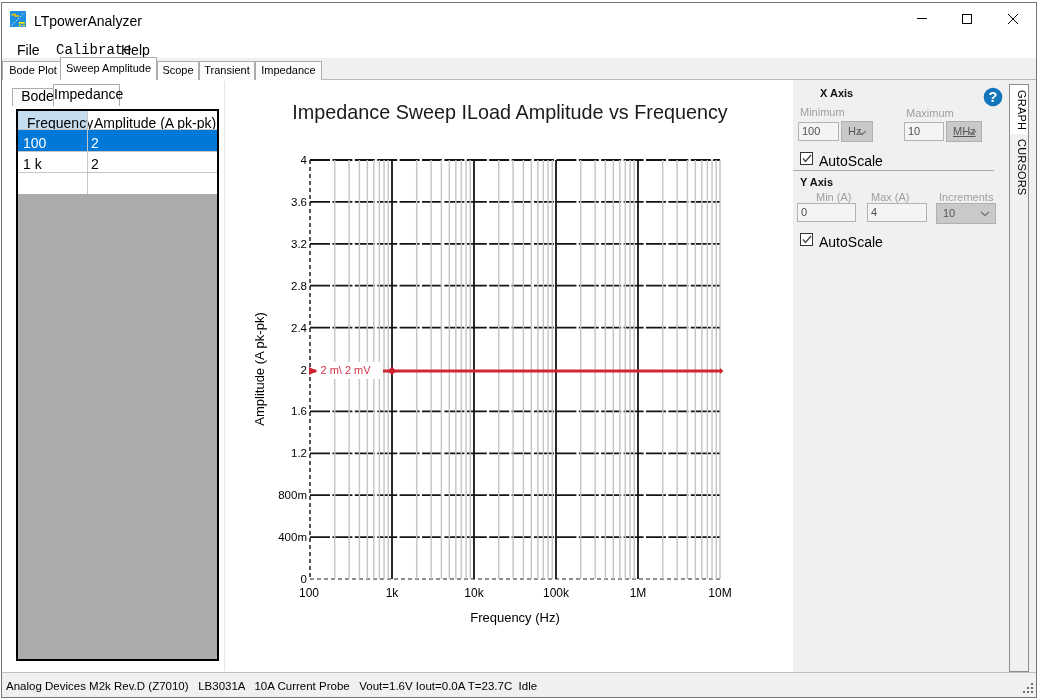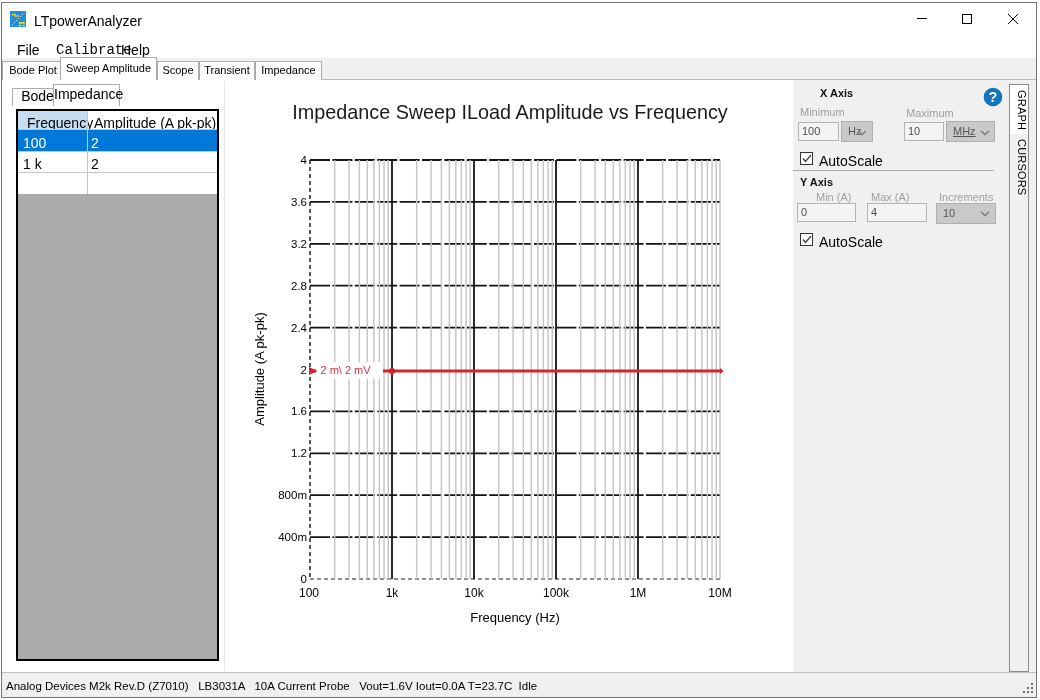--- a/index.html
+++ b/index.html
@@ -160,21 +160,21 @@
     <circle cx="10" cy="10" r="9.3" fill="#1376bb"></circle>
     <text x="10" y="15" font-size="14.5" font-weight="bold" fill="#fff" text-anchor="middle" font-family="Liberation Sans">?</text>
   </svg>
 <div class="b glabel" style="left:800px;top:106px;">Minimum</div>
 <div class="b glabel" style="left:906px;top:107px;">Maximum</div>
 <div class="b inp" style="left:798px;top:122px;width:41px;">100</div>
 <div class="b combo" style="left:841px;top:121px;width:32px;">Hz<svg style="position:absolute;right:5px;top:8px" width="10" height="6">
       <path d="M1 1 L5 4.6 L9 1" stroke="#777" fill="none" stroke-width="1.3"></path>
     </svg></div>
 <div class="b inp" style="left:904px;top:122px;width:40px;">10</div>
-<div class="b combo" style="left:946px;top:121px;width:49px;text-decoration:underline;">MHz<svg style="position:absolute;right:4px;top:8px" width="10" height="6">
+<div class="b combo" style="left:946px;top:121px;width:36px;text-decoration:underline;">MHz<svg style="position:absolute;right:4px;top:8px" width="10" height="6">
       <path d="M1 1 L5 4.6 L9 1" stroke="#777" fill="none" stroke-width="1.3"></path>
     </svg></div>
 <div class="b cb" style="left:800px;top:152px;"></div>
 <svg class="b" style="left:801px;top:153px" width="12" height="11">
     <path d="M2 5.5 L4.5 8.5 L10 2" stroke="#444" fill="none" stroke-width="1.4"></path>
   </svg>
 <div class="b t" style="left:819px;top:153px;">AutoScale</div>
 <div class="b" style="left:793px;top:170px;width:201px;height:1px;background:#ababab;"></div>
 <div class="b" style="left:800px;top:176px;font-size:11px;font-weight:bold;color:#111;">Y Axis</div>
 <div class="b glabel" style="left:800px;top:191px;margin-left:16px;">Min (A)</div>

